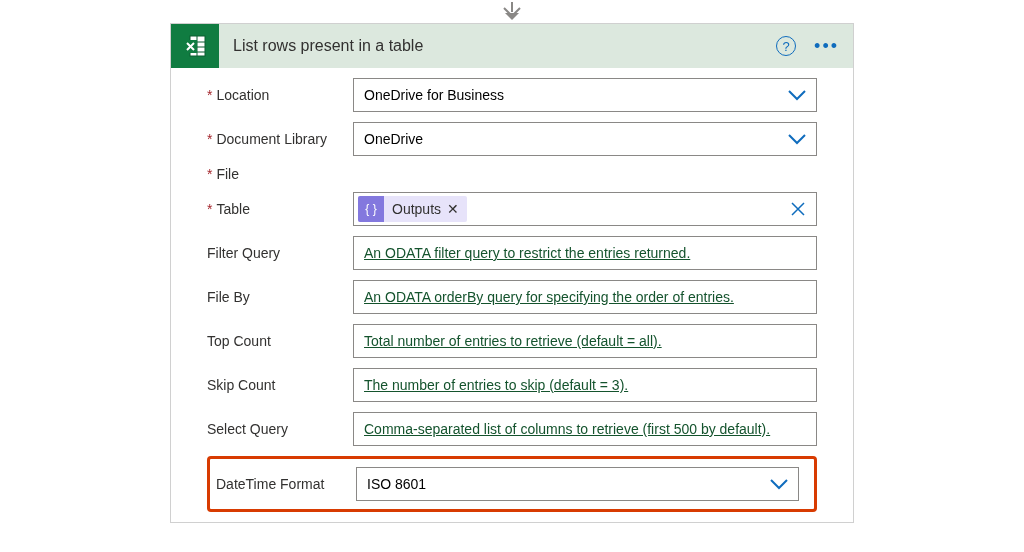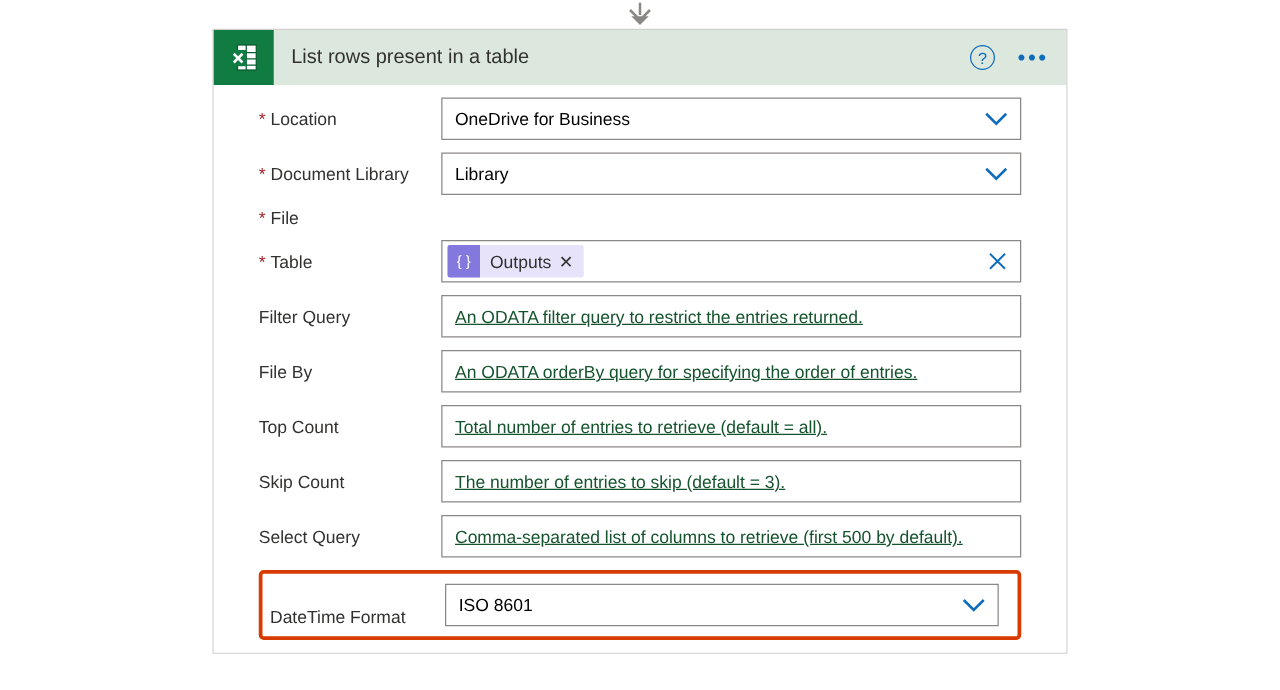--- a/index.html
+++ b/index.html
@@ -131,21 +131,21 @@
     display:flex; align-items:center; justify-content:center;
     margin-right: 8px;
     color: #fff;
     border-radius: 2px 0 0 2px;
     font-size: 12px;
   }
   .token .tlabel { padding-right: 4px; }
   .token .tx { font-size: 14px; padding-left:2px; }
   .highlight-row {
     display: flex;
-    align-items: flex-end;
+    align-items: center;
     border: 3px solid #d83b01;
     border-radius: 4px;
     padding: 8px 15px 8px 6px;
     margin-top: 4px;
   }
   .highlight-row .label {
     width: 140px;
     padding-left: 0;
   }
 </style>
@@ -196,21 +196,21 @@
         </span>
       </div>
     </div>
 
     <div class="row">
       <div class="label">
         <span class="req">*</span>
         <span>Document Library</span>
       </div>
       <div class="control">
-        <span class="text">Library</span>
+        <span class="text">OneDrive</span>
         <span class="chevron">
           <svg width="18" height="12" viewBox="0 0 18 12">
               <path d="M1 2 L9 10 L17 2" stroke="#0f6cbd" stroke-width="2" fill="none"></path>
             </svg>
         </span>
       </div>
     </div>
 
     <div class="row">
       <div class="label">

